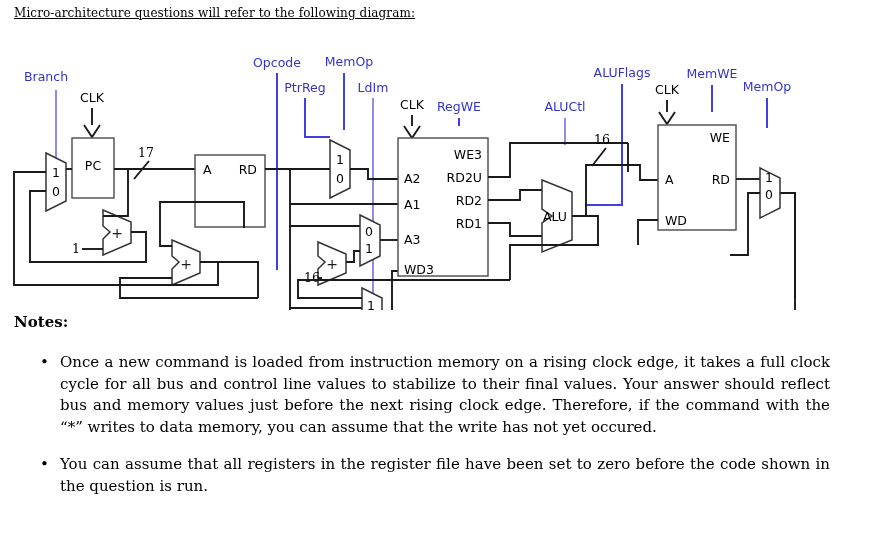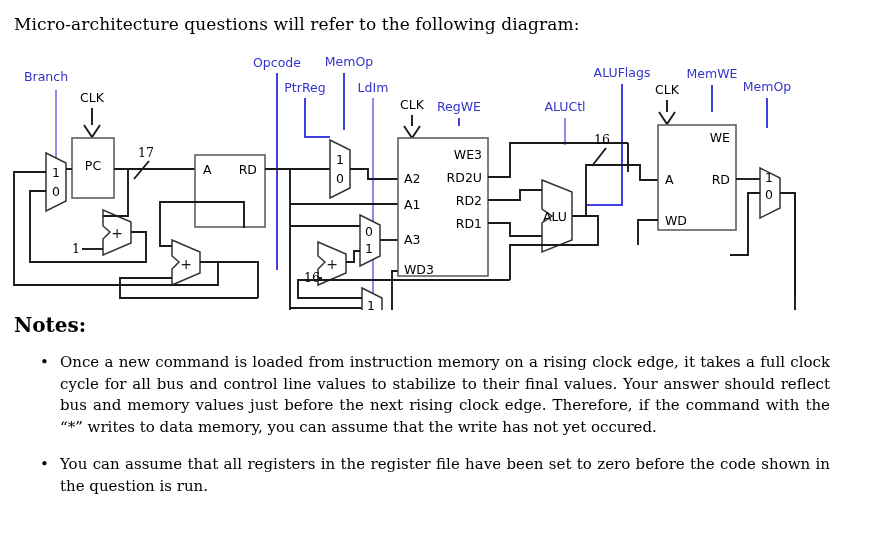--- a/index.html
+++ b/index.html
@@ -5,31 +5,32 @@
   html,body{margin:0;padding:0;}
   body{
     width:885px;height:555px;
     background:#ffffff;
     font-family:"DejaVu Serif", serif;
     color:#000;
     overflow:hidden;
     position:relative;
   }
   .intro{
-    position:absolute;left:14px;top:14px;
-    font-size:17px;
+    position:absolute;left:14px;top:6px;
+    font-size:12px;
     letter-spacing:0.1px;
     white-space:nowrap;
+    text-decoration:underline;
   }
   .diagram-wrap{
     position:absolute;left:0;top:40px;width:885px;height:270px;
   }
   .notes-heading{
     position:absolute;left:14px;top:313px;
-    font-size:20px;font-weight:bold;
+    font-size:15px;font-weight:bold;
   }
   .notes-list{
     position:absolute;left:30px;top:352px;width:800px;
   }
   .note-item{
     position:relative;
     padding-left:30px;
     margin-bottom:16px;
     font-size:15px;
     line-height:21.5px;

